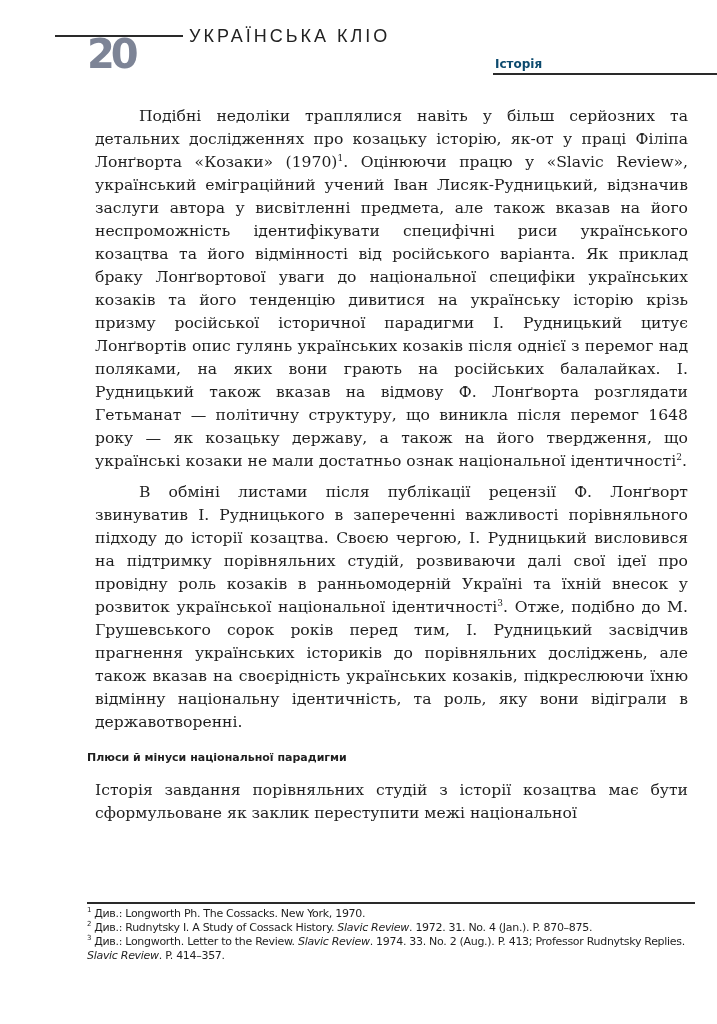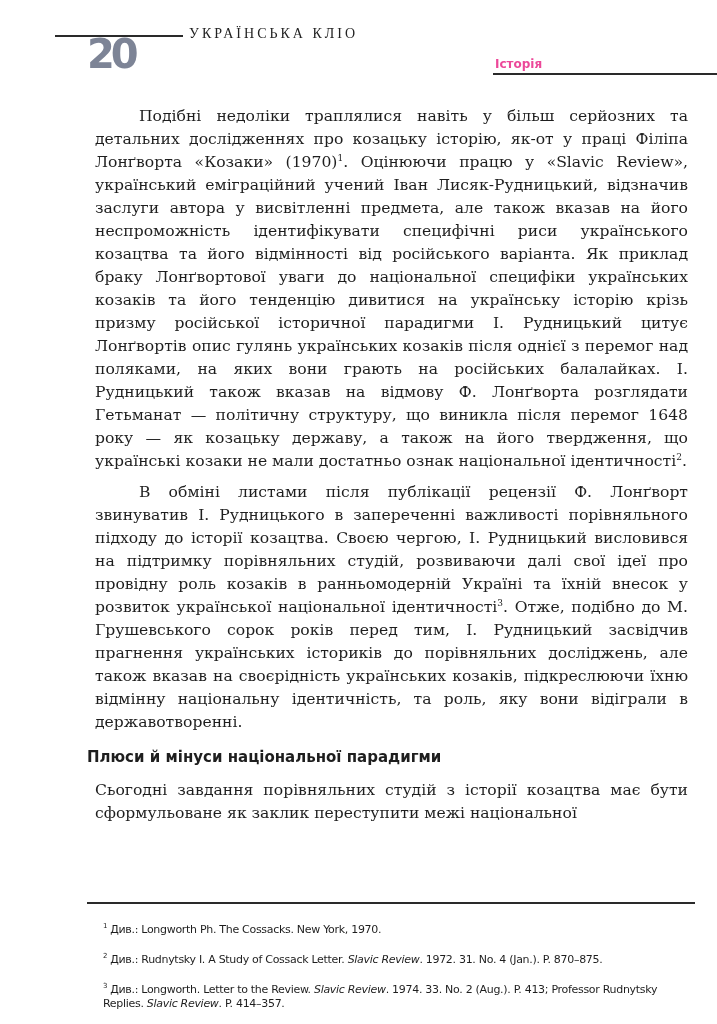--- a/index.html
+++ b/index.html
@@ -10,67 +10,67 @@
     .hdr-line-left {
       position: absolute; left: 55px; top: 35px; width: 128px; height: 1.5px; background: #2a2a2a;
     }
     .page-num {
       position: absolute; left: 87px; top: 34px;
       font-family: "DejaVu Sans", sans-serif; font-weight: bold;
       font-size: 40px; line-height: 40px; color: #7d8496; letter-spacing: -4px;
     }
     .book-title {
       position: absolute; left: 189px; top: 26px;
-      font-family: Liberation Serif, serif; font-size: 14px; letter-spacing: 3px; color: #222;
+      font-family: Liberation Sans, sans-serif; font-size: 18px; letter-spacing: 3px; color: #222;
     }
     .section-label {
       position: absolute; left: 495px; top: 57px;
-      font-family: "DejaVu Sans", sans-serif; font-weight: bold; font-size: 12px; color: #ec4899;
+      font-family: "DejaVu Sans", sans-serif; font-weight: bold; font-size: 12px; color: #0c4a6e;
     }
     .hdr-line-right {
       position: absolute; left: 493px; top: 73px; width: 224px; height: 1.5px; background: #2a2a2a;
     }
     .content {
       position: absolute; left: 87px; top: 97px; width: 609px;
       font-family: "DejaVu Serif", serif; font-size: 15.6px; line-height: 23px;
       color: #1e1e1e; text-align: justify;
     }
     .content p { margin: 8px; text-indent: 44px; }
     .content p.noindent { text-indent: 0; }
     sup { font-size: 9px; line-height: 0; vertical-align: super; }
     .subheading {
-      font-family: "DejaVu Sans", sans-serif; font-weight: bold; font-size: 15px;
+      font-family: "DejaVu Sans", sans-serif; font-weight: bold; font-size: 11px;
       margin: 12px 0 10px 0; line-height: 23px;
     }
     .fn-rule {
       position: absolute; left: 87px; top: 902px; width: 608px; height: 1.5px; background: #2a2a2a;
     }
     .footnotes {
       position: absolute; left: 87px; top: 907px; width: 609px;
       font-family: "DejaVu Sans", sans-serif; font-size: 11px; line-height: 14px; color: #1e1e1e;
       letter-spacing: -0.3px;
     }
-    .footnotes div { margin: 16px; }
+    .footnotes div { margin: 0; }
     .fn-num { font-size: 7px; vertical-align: super; line-height: 0; margin-right: 3px; }
     i { }
   </style>
 </head>
 <body>
 
 <div class="hdr-line-left"></div>
 <div class="page-num">20</div>
 <div class="book-title">УКРАЇНСЬКА КЛІО</div>
 <div class="section-label">Історія</div>
 <div class="hdr-line-right"></div>
 
 <div class="content">
   <p><span>Подібні недоліки траплялися навіть у більш серйозних та детальних дослідженнях про козацьку історію, як-от у праці Філіпа Лонґворта «Козаки» (1970)</span><sup>1</sup><span>. Оцінюючи працю у «Slavic Review», український еміграційний учений Іван Лисяк-Рудницький, відзначив заслуги автора у висвітленні предмета, але також вказав на його неспроможність ідентифікувати специфічні риси українського козацтва та його відмінності від російського варіанта. Як приклад браку Лонґвортової уваги до національної специфіки українських козаків та його тенденцію дивитися на українську історію крізь призму російської історичної парадигми І. Рудницький цитує Лонґвортів опис гулянь українських козаків після однієї з перемог над поляками, на яких вони грають на російських балалайках. І. Рудницький також вказав на відмову Ф. Лонґворта розглядати Гетьманат — політичну структуру, що виникла після перемог 1648 року — як козацьку державу, а також на його твердження, що українські козаки не мали достатньо ознак національної ідентичності</span><sup>2</sup><span>.</span></p>
   <p><span>В обміні листами після публікації рецензії Ф. Лонґворт звинуватив І. Рудницького в запереченні важливості порівняльного підходу до історії козацтва. Своєю чергою, І. Рудницький висловився на підтримку порівняльних студій, розвиваючи далі свої ідеї про провідну роль козаків в ранньомодерній Україні та їхній внесок у розвиток української національної ідентичності</span><sup>3</sup><span>. Отже, подібно до М. Грушевського сорок років перед тим, І. Рудницький засвідчив прагнення українських істориків до порівняльних досліджень, але також вказав на своєрідність українських козаків, підкреслюючи їхню відмінну національну ідентичність, та роль, яку вони відіграли в державотворенні.</span></p>
   <div class="subheading">Плюси й мінуси національної парадигми</div>
-  <p class="noindent">Сьогодні завдання порівняльних студій з історії козацтва має бути сформульоване як заклик переступити межі національної</p>
+  <p class="noindent">Історія завдання порівняльних студій з історії козацтва має бути сформульоване як заклик переступити межі національної</p>
 </div>
 
 <div class="fn-rule"></div>
 <div class="footnotes">
   <div><span class="fn-num">1</span><span>Див.: Longworth Ph. The Cossacks. New York, 1970.</span></div>
-  <div><span class="fn-num">2</span><span>Див.: Rudnytsky I. A Study of Cossack Letter. </span><i>Slavic Review</i><span>. 1972. 31. No. 4 (Jan.). P. 870–875.</span></div>
+  <div><span class="fn-num">2</span><span>Див.: Rudnytsky I. A Study of Cossack History. </span><i>Slavic Review</i><span>. 1972. 31. No. 4 (Jan.). P. 870–875.</span></div>
   <div><span class="fn-num">3</span><span>Див.: Longworth. Letter to the Review. </span><i>Slavic Review</i><span>. 1974. 33. No. 2 (Aug.). P. 413; Professor Rudnytsky Replies. </span><i>Slavic Review</i><span>. P. 414–357.</span></div>
 </div>
 
 </body></html>

